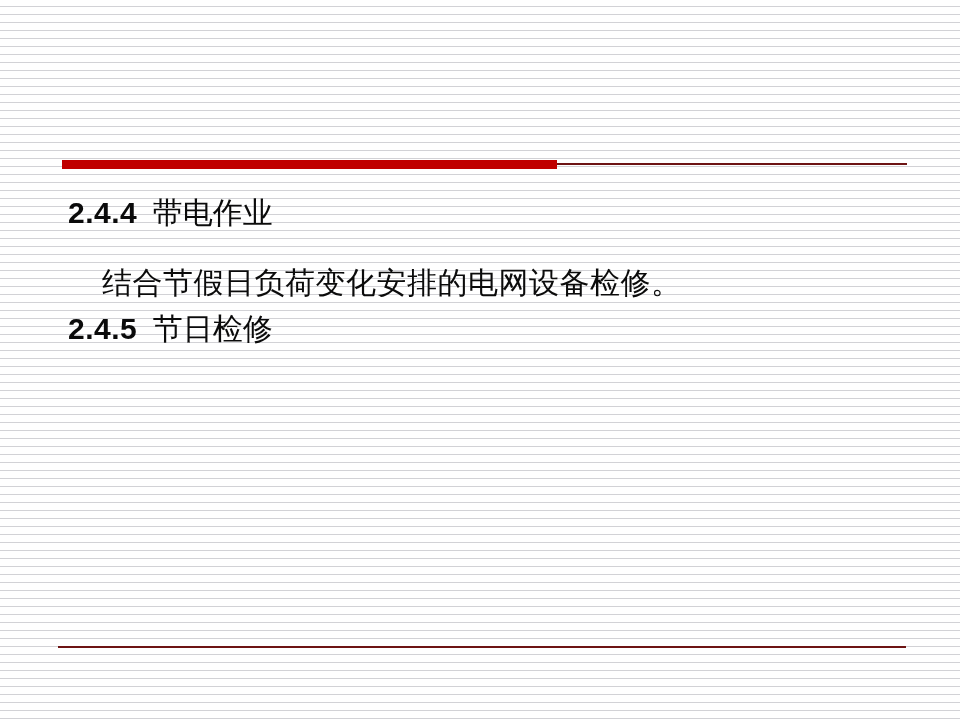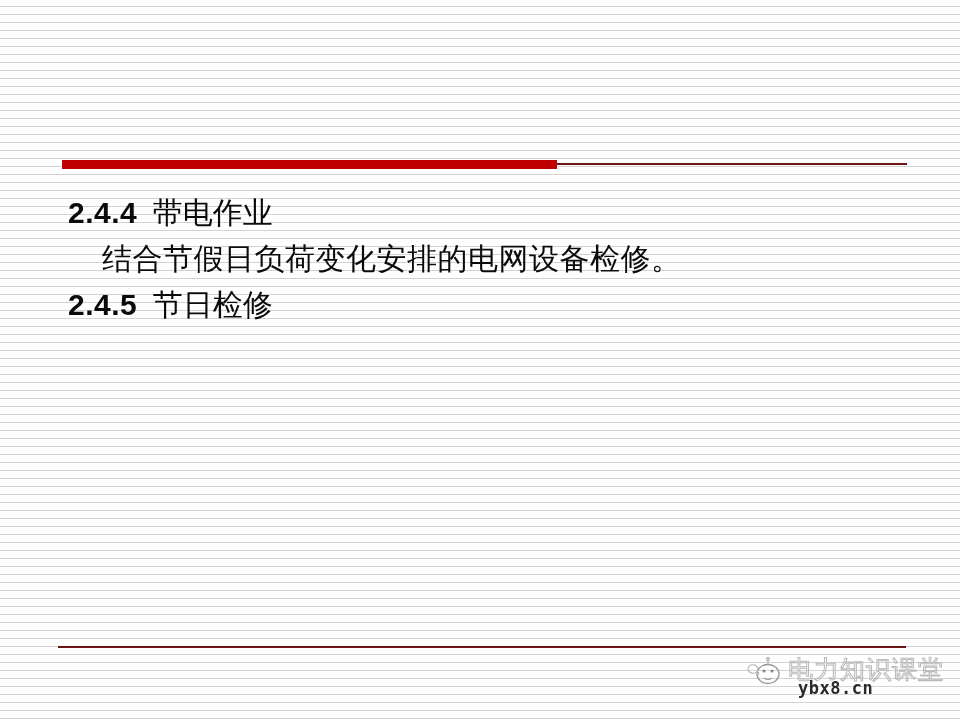--- a/index.html
+++ b/index.html
@@ -102,20 +102,21 @@
     letter-spacing: 0.5px;
   }
   .line.heading .term {
     font-weight: normal;
     padding-left: 8px;
   }
   .line.detail {
     padding-left: 34px;
     font-weight: normal;
     letter-spacing: 0.5px;
+    margin-top: 24px;
   }
 
   
   .bottom-rule {
     position: absolute;
     left: 58px;
     top: 646px;
     width: 848px;
     height: 2px;
     background: #6d1414;
@@ -185,30 +186,14 @@
     <p class="line heading">
       <span class="num">2.4.5</span>
       <span class="term">节日检修</span>
     </p>
 
 
   </div>
 
   <div class="bottom-rule"></div>
 
-  <div class="watermark">
-    <div class="wm-logo">
-      <svg width="40" height="34" viewBox="0 0 40 34">
-        <ellipse cx="22" cy="18" rx="11" ry="9.5" fill="none" stroke="#9a9a9a" stroke-width="1.3"></ellipse>
-        <circle cx="18" cy="15" r="1.6" fill="#8a8a8a"></circle>
-        <circle cx="26" cy="15" r="1.6" fill="#8a8a8a"></circle>
-        <path d="M18 22 Q22 25 26 22" fill="none" stroke="#9a9a9a" stroke-width="1.2"></path>
-        <ellipse cx="7" cy="13" rx="5" ry="4.2" fill="none" stroke="#b5b5b5" stroke-width="1.1"></ellipse>
-        <path d="M11 15 Q14 17 12 19" fill="none" stroke="#b5b5b5" stroke-width="1.1"></path>
-        <path d="M22 8 L22 4" stroke="#a5a5a5" stroke-width="1.1"></path>
-        <circle cx="22" cy="3" r="1.4" fill="none" stroke="#a5a5a5" stroke-width="1.1"></circle>
-      </svg>
-    </div>
-    <div class="wm-text">电力知识课堂</div>
-    <div class="wm-url">ybx8.cn</div>
-  </div>
 
 </div>
 
 </body></html>

